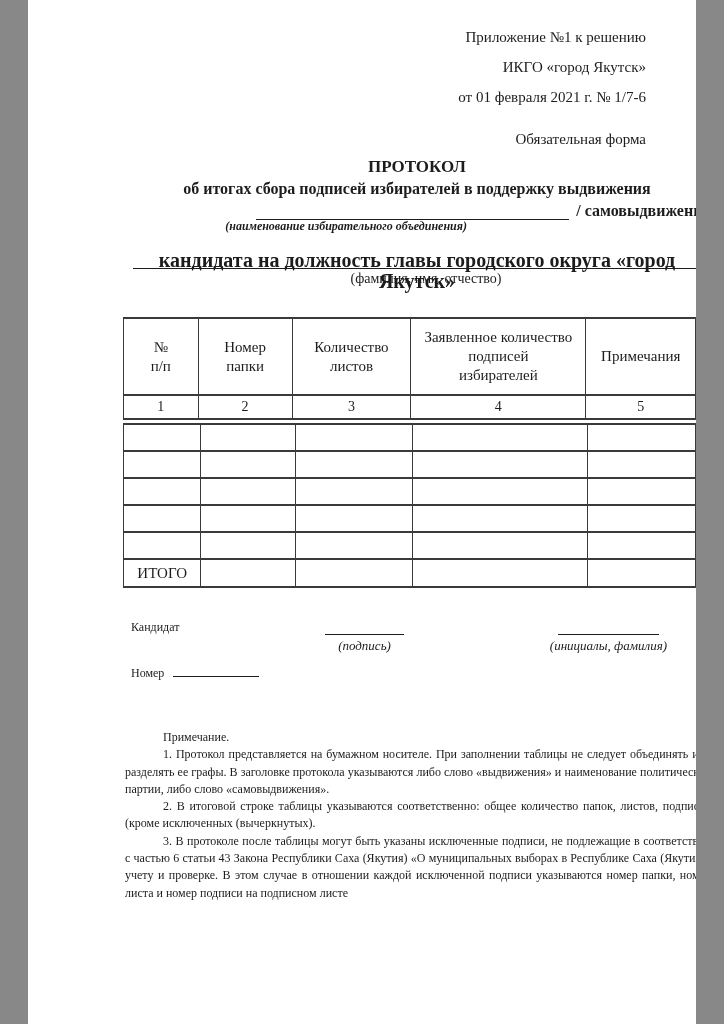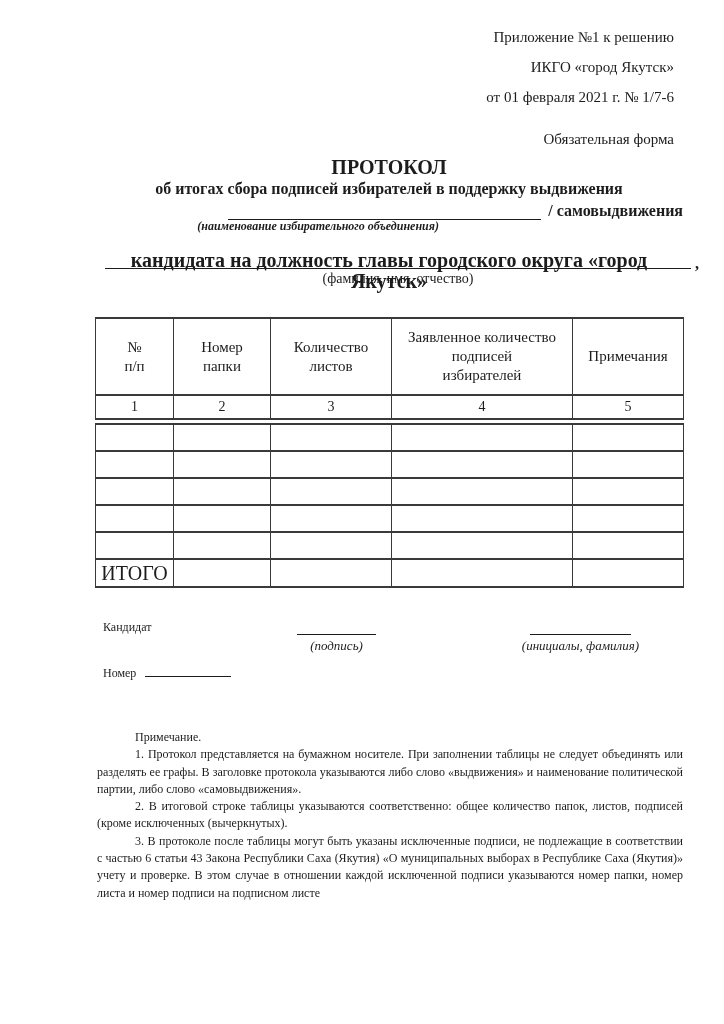--- a/index.html
+++ b/index.html
@@ -1,18 +1,18 @@
 <!DOCTYPE html>
 <html><head>
 <meta charset="utf-8">
 <style>
   html,body { margin:0; padding:0; background:#888; }
   .page {
     position:relative;
-    width:724px; height:1024px;
+    width:668px; height:1024px;
     margin:0 auto;
     background:#ffffff;
     font-family:"Liberation Serif","DejaVu Serif",serif;
     color:#1c1c1c;
     overflow:hidden;
   }
   
   .corner-block {
     position:absolute; top:22px; right:50px;
     text-align:right; font-size:15px; line-height:30px;
@@ -20,21 +20,21 @@
   }
   .form-note {
     position:absolute; top:131px; right:50px;
     font-size:15px; white-space:nowrap;text-align:center;
   }
   
   .title-block {
     position:absolute; left:95px; top:156px; width:588px;
     text-align:center; font-weight:bold;
   }
-  .title-main { font-size:20px; line-height:22px; }
+  .title-main { font-size:17px; line-height:22px; }
   .title-sub  { font-size:16px; line-height:21px; }
   .blank-row { display:flex; justify-content:flex-end; align-items:flex-end; height:21px; }
   .blank-seg { width:313px; border-bottom:1.4px solid #1c1c1c; height:19px; }
   .blank-suffix { font-size:16px; margin-left:7px; white-space:nowrap; }
   .caption-row { display:flex; justify-content:center; align-items:flex-start; }
   .caption-under-blank { width:313px; font-size:12px; font-style:italic; font-weight:bold; line-height:13px; }
   .caption-ghost { font-size:16px; margin-left:7px; visibility:hidden; white-space:nowrap; height:0; overflow:hidden; }
   .title-position { font-size:20px; line-height:21px; margin-top:17px; }
   .fio-line {
     position:absolute; left:105px; top:241px; width:586px; height:27px;
@@ -51,21 +51,21 @@
   table.protocol.body { top:423px; }
   table.protocol th, table.protocol td {
     border:1.4px solid #3a3a3a;
     border-top-width:2px; border-bottom-width:2px;
     padding:0 4px; text-align:center; vertical-align:middle;
     font-weight:normal;
   }
   .th-cell { font-size:15px; line-height:19px; height:75px; }
   .num-row td { font-size:14px; height:22px; line-height:16px; }
   .empty-row td { height:25px; }
-  .total-row td { height:26px; font-size:20px; }
+  .total-row td { height:26px; font-size:15px; }
   
   .abs { position:absolute; }
   .lbl { font-size:12px; white-space:nowrap; }
   .sig-line { border-bottom:1.3px solid #1c1c1c; height:14px; }
   .sig-caption { text-align:center; font-size:13px; font-style:italic; white-space:nowrap; }
   .date-line { display:inline-block; width:86px; height:15px; border-bottom:1.3px solid #1c1c1c; margin-left:9px; }
   
   .notes {
     position:absolute; left:97px; top:729px; width:586px;
     font-size:12px; line-height:17.3px; text-align:justify;

